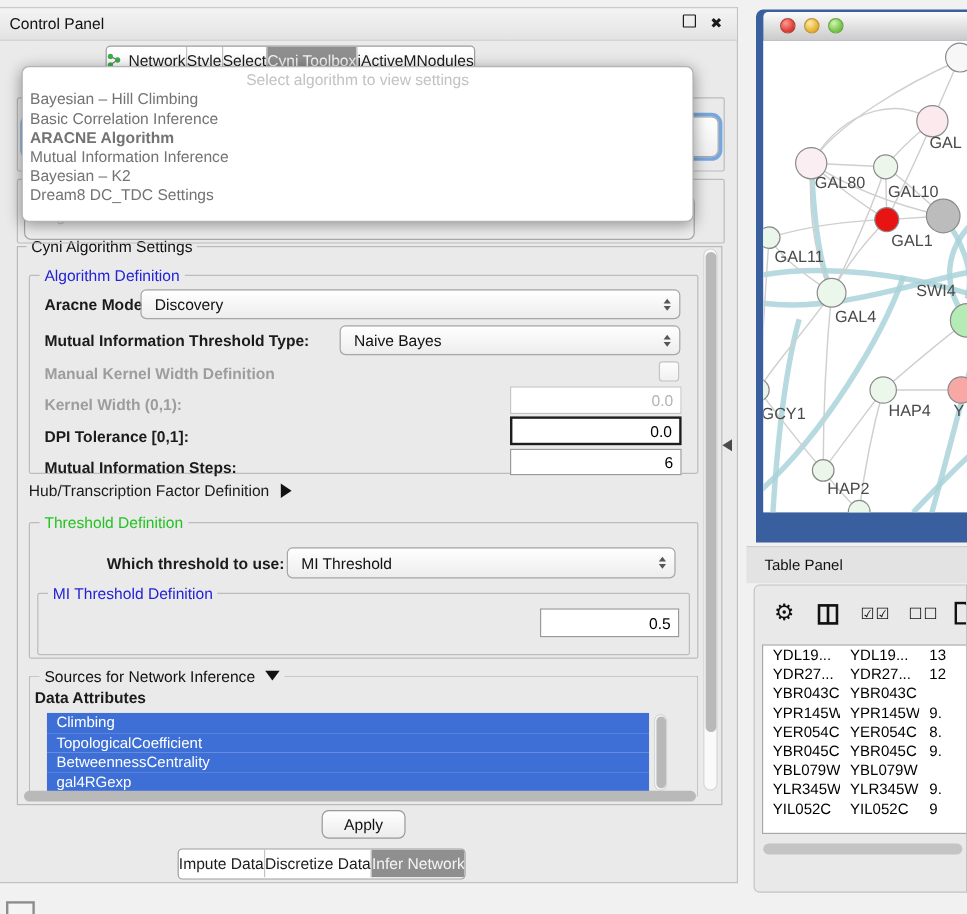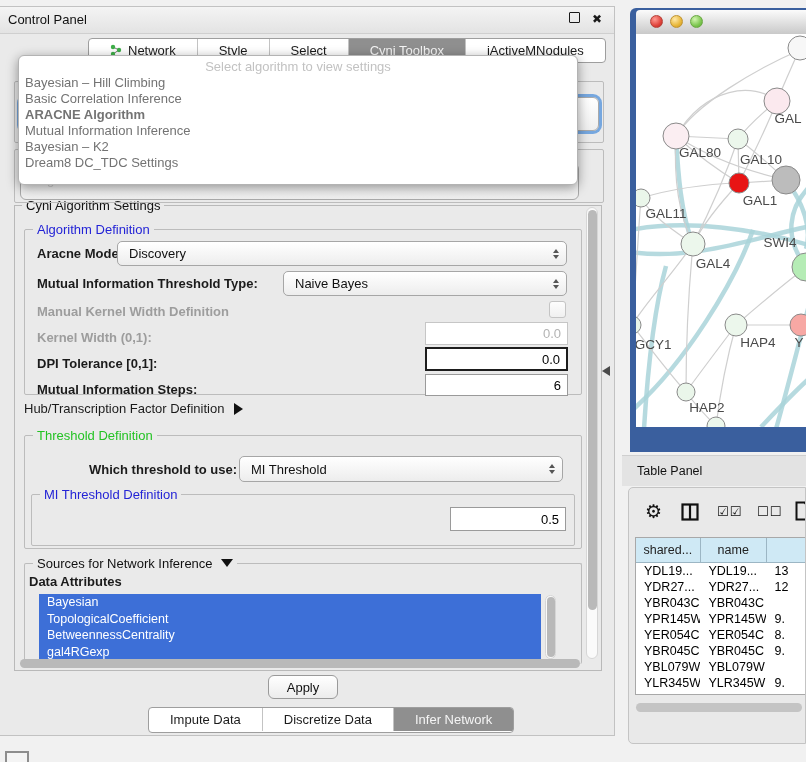--- a/index.html
+++ b/index.html
@@ -11,21 +11,21 @@
   #cp-titlebar{position:absolute;left:0;top:0;right:0;height:26px;
                background:linear-gradient(#f4f4f4,#e3e3e3);border-bottom:1px solid #cfcfcf;}
   #cp-title{position:absolute;left:8px;top:5px;font-size:13px;color:#111;}
   .win-ctl{position:absolute;top:5px;font-size:12px;color:#1a1a1a;font-weight:bold;cursor:default;}
   #cp-float{right:34px;}
   #cp-close{right:12px;}
   #cp-float .box{display:inline-block;width:9px;height:9px;border:1.5px solid #1a1a1a;border-radius:1px;}
 
   .seg{position:absolute;display:flex;background:#fff;border:1px solid #9e9e9e;border-radius:4px;
        overflow:hidden;font-size:13px;color:#1c1c1c;}
-  .seg .s{display:flex;align-items:center;gap:5px;padding:3px 21px;border-left:1px solid #c3c3c3;
+  .seg .s{display:flex;align-items:center;gap:5px;padding:3px 0;border-left:1px solid #c3c3c3;
           white-space:nowrap;height:17px;}
   .seg .s:first-child{border-left:none;}
   .seg .s.sel{background:#8f8f8f;color:#f5f5f5;}
   #topTabs{left:88px;top:31px;height:23px;}
   #bottomTabs{left:148px;top:700px;height:24px;}
 
   
   #algPopup{position:absolute;left:18px;top:48px;width:560px;height:130px;background:#fff;
             border:1px solid #b3b3b3;border-radius:6px;box-shadow:0 3px 12px rgba(0,0,0,.4);
             z-index:50;padding-top:3px;box-sizing:border-box;}
@@ -226,21 +226,21 @@
           <div class="field" style="left:418px;top:12px;width:116px;height:24px;">
             <span>0.5</span>
           </div>
         </div>
       </div>
 
       <div class="grp" style="left:10px;top:364px;width:556px;height:100px;border-bottom:none;">
         <span class="gt"><span>Sources for Network Inference</span><span class="arrow-down"></span></span>
         <span class="lbl" style="left:4px;top:10px;">Data Attributes</span>
         <div id="attrList">
-            <div class="ai">Bayesian</div>
+            <div class="ai">Climbing</div>
             <div class="ai">TopologicalCoefficient</div>
             <div class="ai">BetweennessCentrality</div>
             <div class="ai">gal4RGexp</div>
           </div>
         <div class="vscroll" style="left:520px;top:31px;width:11px;height:64px;">
           <div class="vthumb" style="top:1px;height:60px;"></div>
         </div>
       </div>
 
       <div class="vscroll" style="left:572px;top:8px;width:12px;height:452px;">
@@ -353,25 +353,20 @@
       <rect x="1.5" y="1.5" width="15" height="15" fill="none" stroke="#111" stroke-width="2.2"></rect>
       <line x1="9" y1="1" x2="9" y2="17" stroke="#111" stroke-width="2.2"></line>
     </svg>
     <span class="tbicon" style="left:88px;top:16px;font-size:13px;letter-spacing:1px;">☑☑</span>
     <span class="tbicon" style="left:128px;top:16px;font-size:13px;letter-spacing:1px;">☐☐</span>
     <svg class="tbicon" style="left:166px;top:13px;" width="16" height="20">
       <path d="M1.5,1.5 h8 l5,5 v12 h-13 z" fill="none" stroke="#111" stroke-width="2"></path>
     </svg>
 
     <div id="table">
-      <div id="thead">
-          <div class="th" style="width: 76px;">shared...</div>
-          <div class="th" style="width: 78px;">name</div>
-          <div class="th" style="width: 46px;"></div>
-        </div>
       <div id="tbody">
           <div class="tr">
             <div class="td" style="width: 76px;">YDL19...</div>
             <div class="td" style="width: 78px;">YDL19...</div>
             <div class="td" style="width: 46px;">13</div>
           </div>
           <div class="tr">
             <div class="td" style="width: 76px;">YDR27...</div>
             <div class="td" style="width: 78px;">YDR27...</div>
             <div class="td" style="width: 46px;">12</div>

